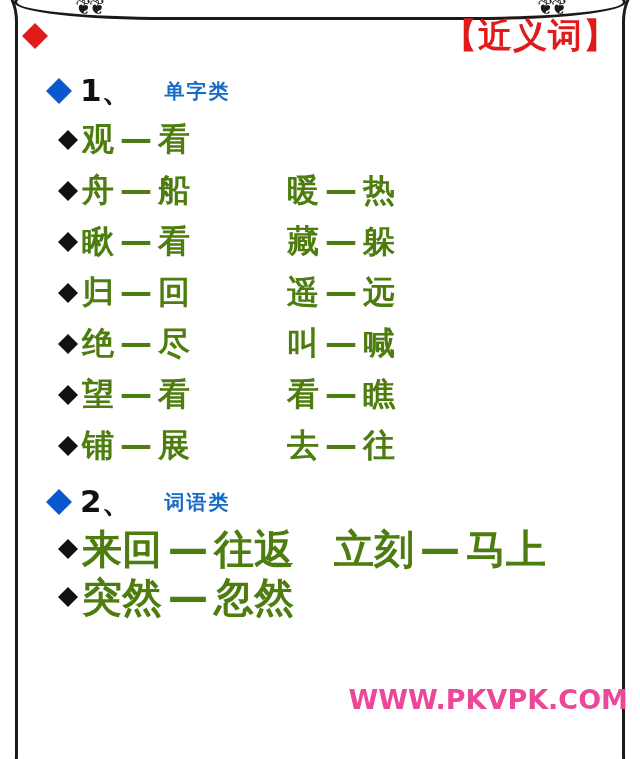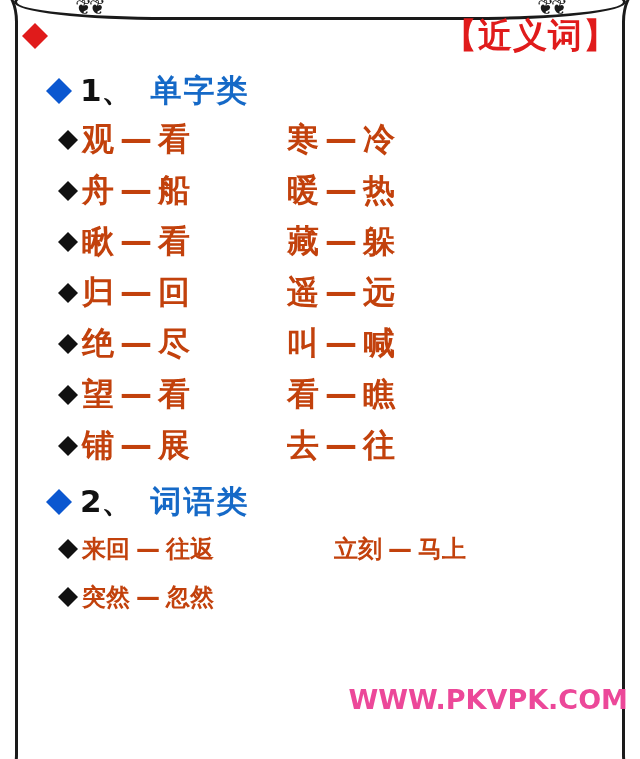--- a/index.html
+++ b/index.html
@@ -124,23 +124,23 @@
     border: 13px solid transparent;
     border-top-color: #0b57d0;
   }
   .section-num {
     color: #111111;
     font-size: 31px;
     font-weight: bold;
   }
   .section-label {
     color: #1569c7;
-    font-size: 31px;
-    font-weight: bold;
-    margin-left: 10px;
+    font-size: 20px;
+    font-weight: bold;
+    margin-left: 24px;
     letter-spacing: 2px;
   }
 
   
   .rows {
     margin-left: 36px;
   }
   .row {
     display: flex;
     align-items: center;
@@ -159,29 +159,29 @@
   }
   .bullet::after {
     content: "";
     position: absolute;
     left: -10px; top: 10px;
     width: 0; height: 0;
     border: 10px solid transparent;
     border-top-color: #111111;
   }
   .pair {
-    color: #c2410c;
+    color: #4d7c0f;
     font-size: 32px;
     font-weight: bold;
     white-space: nowrap;
   }
   .pair .dash { margin: 0 6px; }
   .col1 { width: 205px; }
   .rows-2 .col1 { width: 252px; }
-  .rows-2 .pair { font-size: 24px; }
+  .rows-2 .pair { font-size: 40px; }
 
   
   .watermark {
     position: absolute;
     right: 12px;
     bottom: 44px;
     color: #ec4899;
     font-size: 27px;
     font-weight: bold;
     font-family: "DejaVu Sans", sans-serif;
@@ -208,21 +208,20 @@
     <div class="section-head">
       <span class="diamond-blue"></span>
       <span class="section-num">1、</span>
       <span class="section-label">单字类</span>
     </div>
 
     <div class="rows rows-1">
       <div class="row">
         <span class="bullet"></span>
         <span class="pair col1"><span>观</span><span class="dash">—</span><span>看</span></span>
-        <span class="pair"><span>寒</span><span class="dash">—</span><span>冷</span></span>
       </div>
       <div class="row">
         <span class="bullet"></span>
         <span class="pair col1"><span>舟</span><span class="dash">—</span><span>船</span></span>
         <span class="pair"><span>暖</span><span class="dash">—</span><span>热</span></span>
       </div>
       <div class="row">
         <span class="bullet"></span>
         <span class="pair col1"><span>瞅</span><span class="dash">—</span><span>看</span></span>
         <span class="pair"><span>藏</span><span class="dash">—</span><span>躲</span></span>

